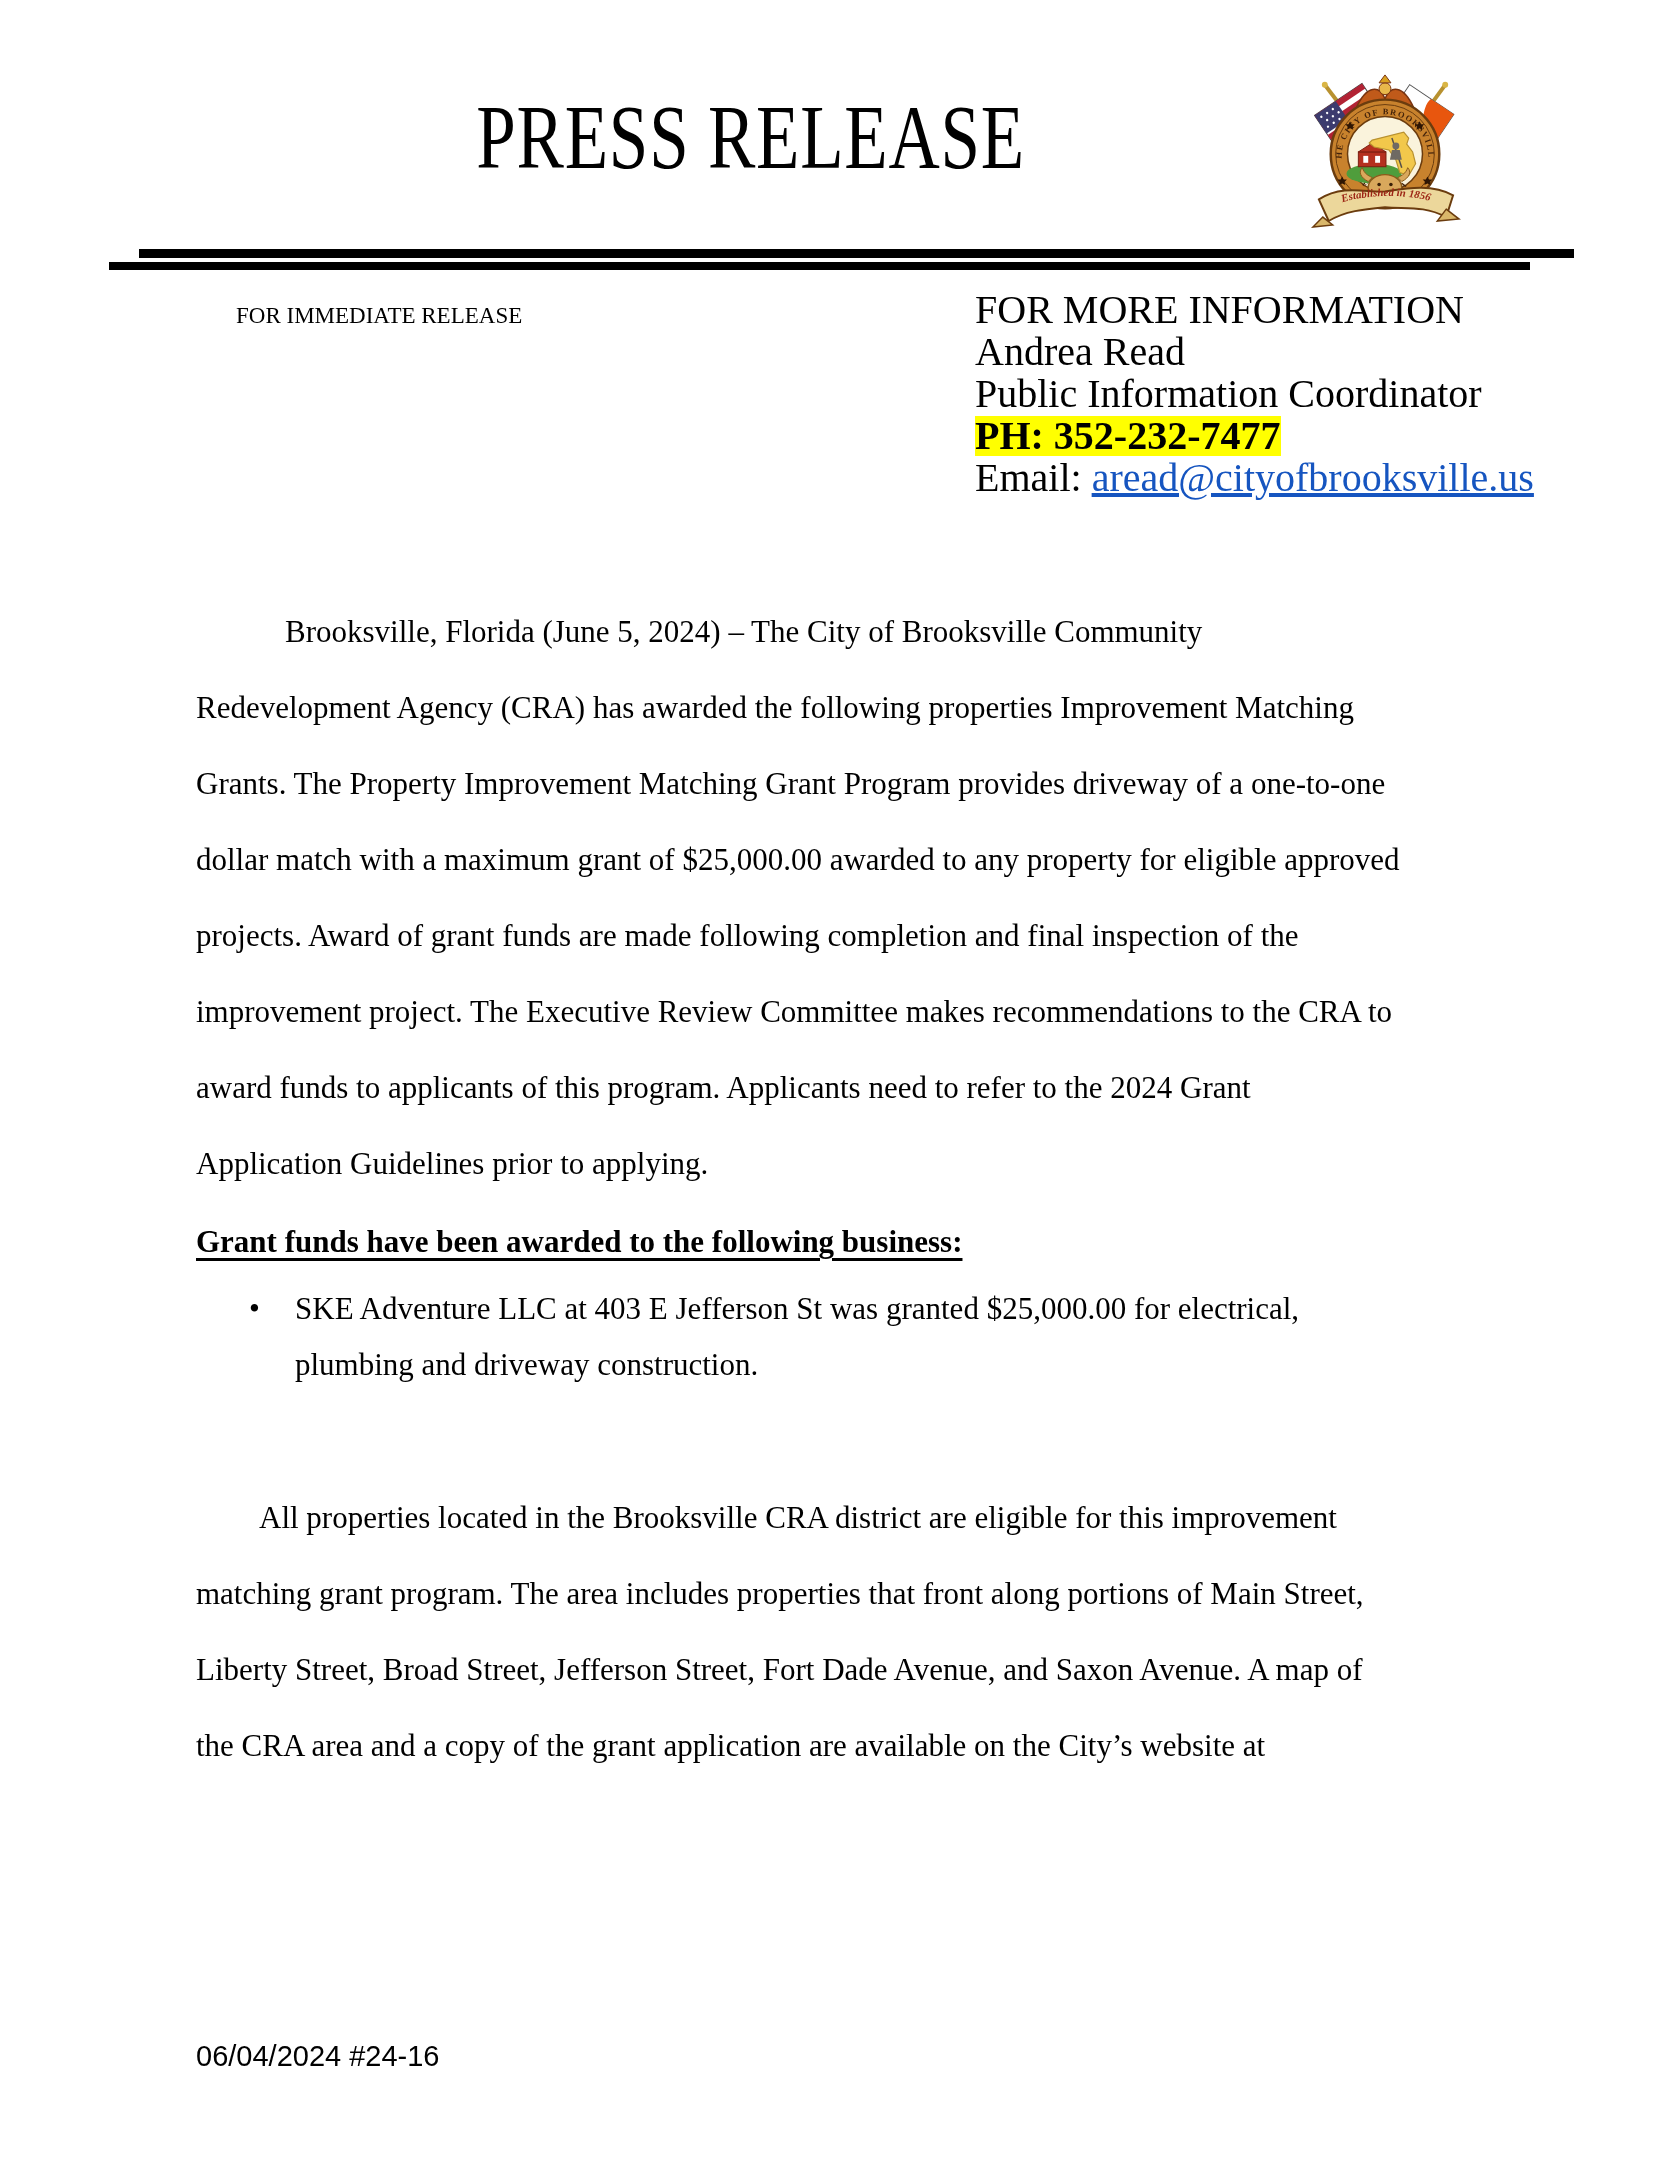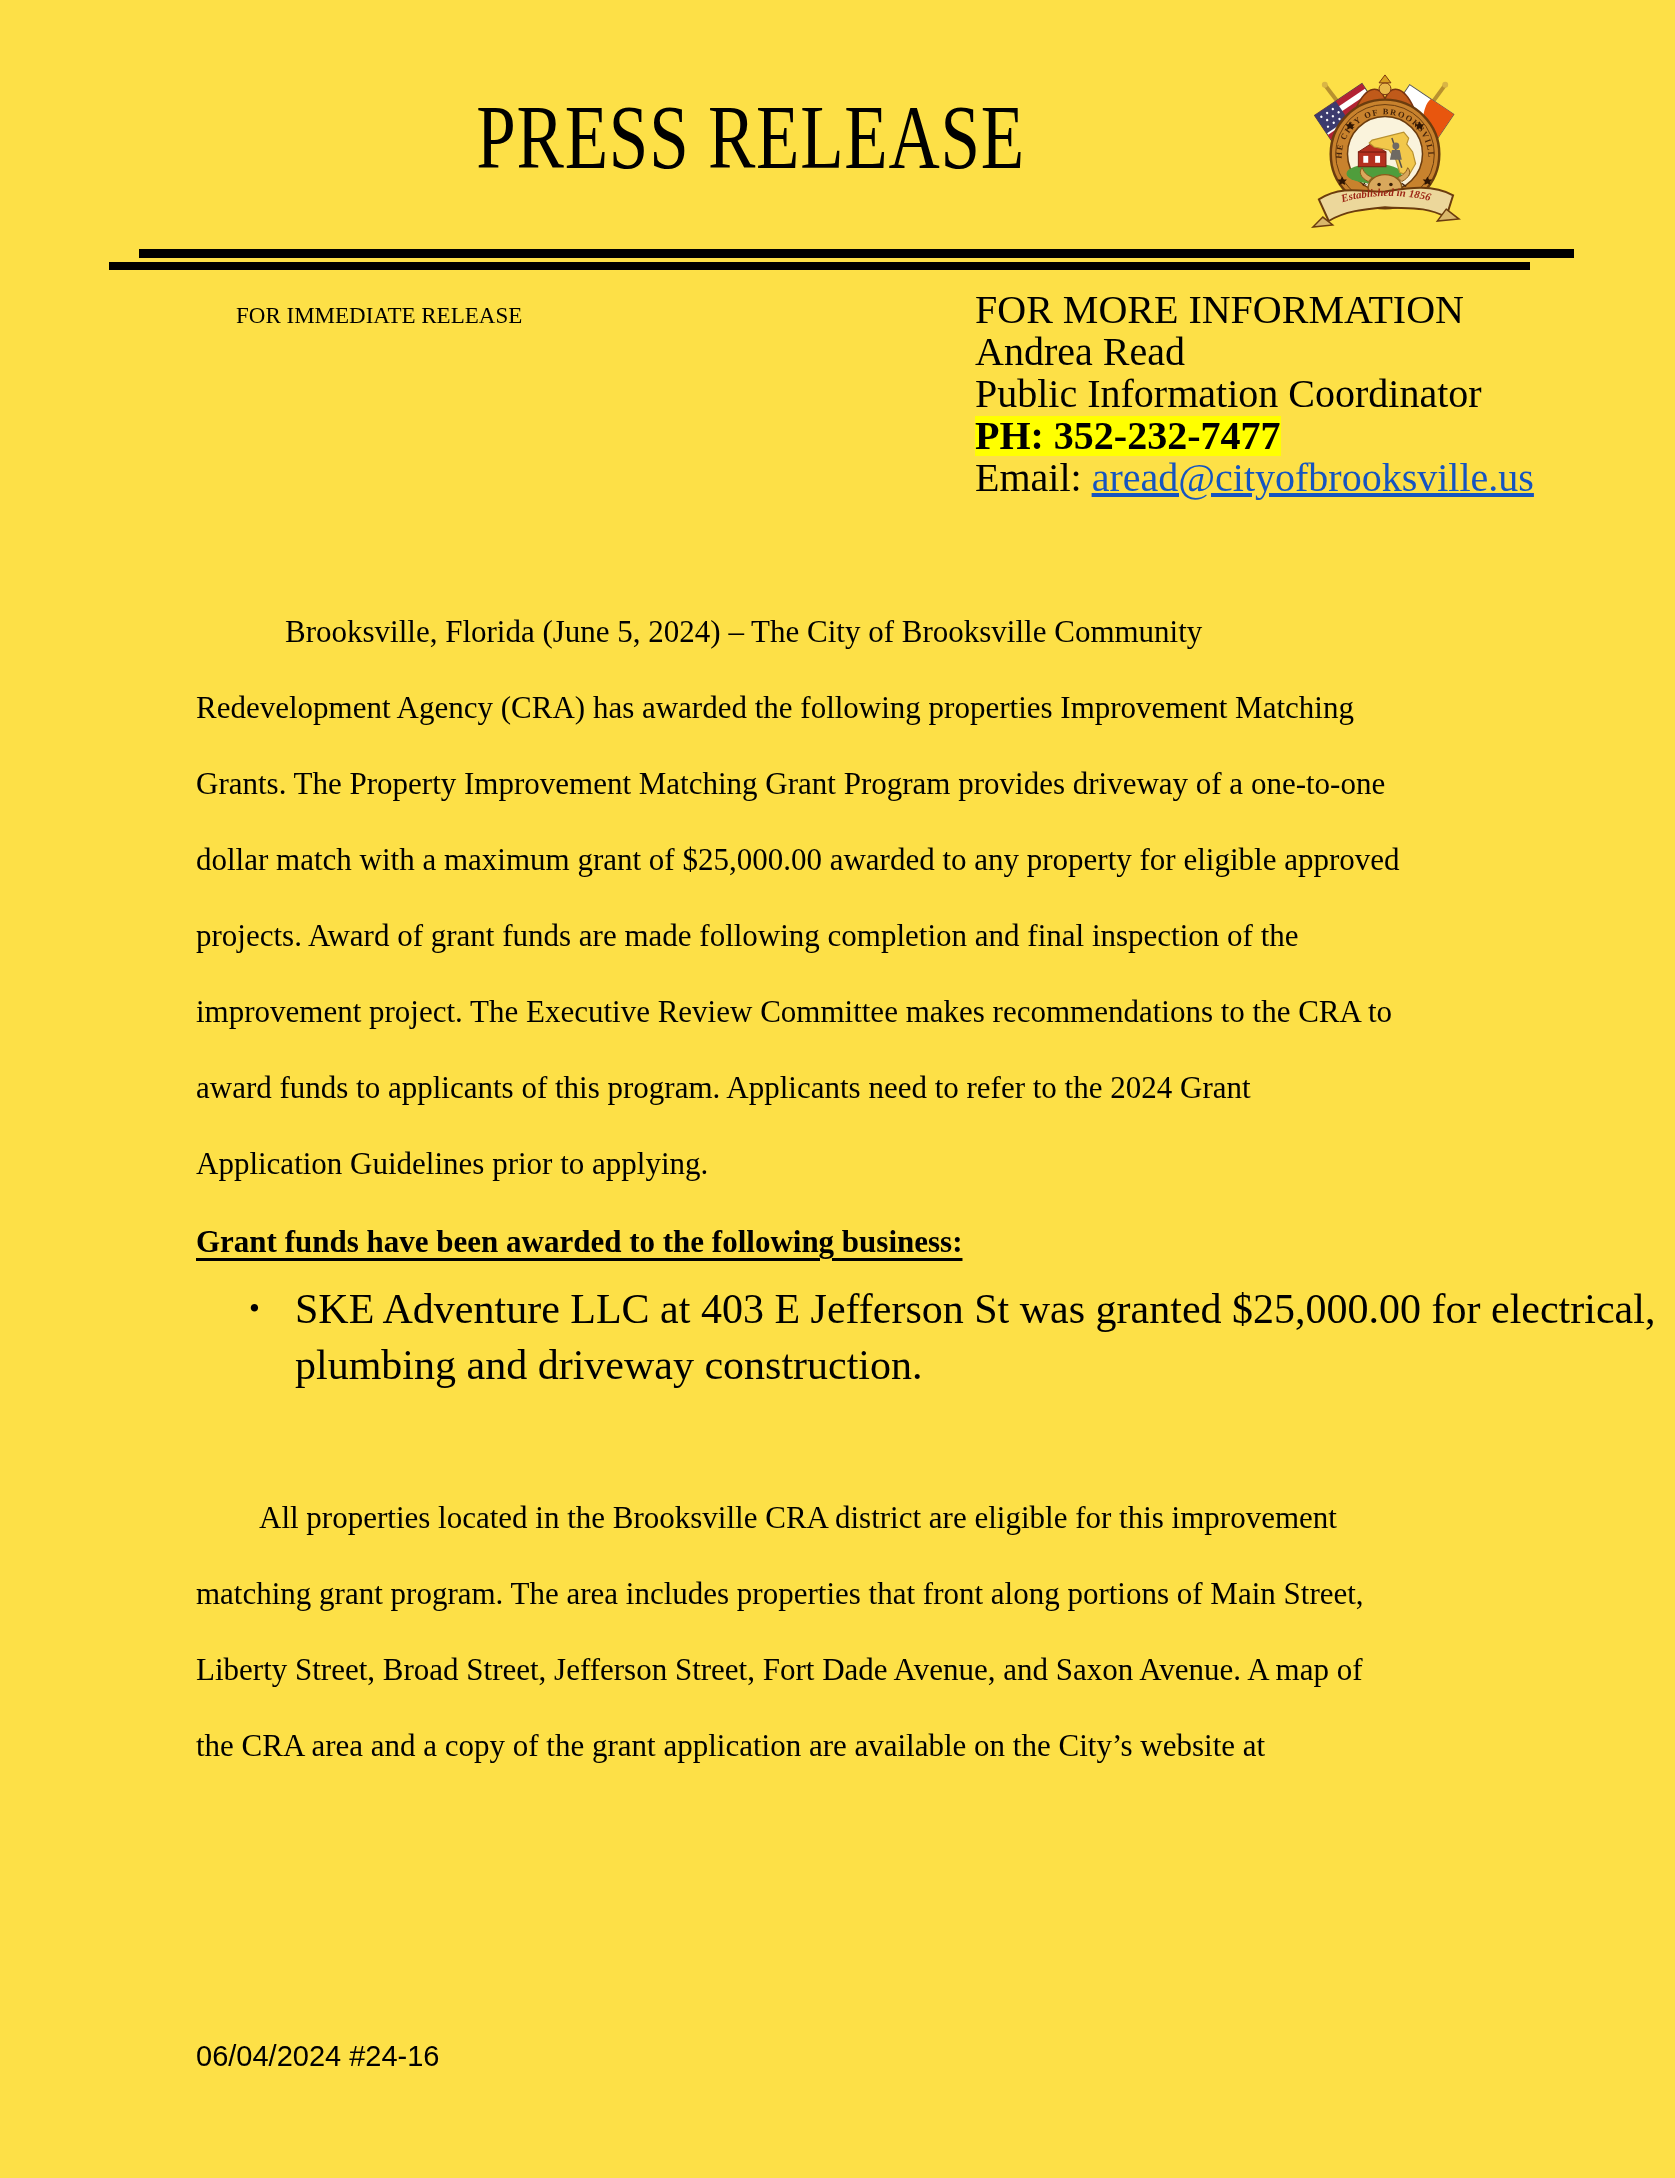--- a/index.html
+++ b/index.html
@@ -1,19 +1,19 @@
 <!DOCTYPE html>
 <html><head>
 <meta charset="utf-8">
 <style>
   html,body{margin:0;padding:0;background:#e9e9e9;}
   .page{
     position:relative;
     width:1675px;height:2178px;
-    background:#fde047;
+    background:#ffffff;
     margin:0 auto;
     font-family:"Liberation Serif","DejaVu Serif",serif;
     color:#000;
     overflow:hidden;
   }
   
   .title-wrap{
     position:absolute;top:83px;left:0;width:1501px;
     text-align:center;line-height:109px;
   }
@@ -64,21 +64,21 @@
     text-decoration:underline;text-decoration-thickness:3px;text-underline-offset:6px;
     white-space:nowrap;
   }
   .bullet-item{
     position:absolute;left:249px;top:1281px;
     display:flex;align-items:flex-start;
   }
   .bullet-marker{
     width:46px;font-size:31px;line-height:56px;
   }
-  .bullet-text .b-line{height:56px;line-height:56px;white-space:nowrap;font-size:42px;}
+  .bullet-text .b-line{height:56px;line-height:56px;white-space:nowrap;font-size:31px;}
   
   .doc-footer{
     position:absolute;left:196px;top:2035px;
     font-family:"Liberation Sans","DejaVu Sans",sans-serif;
     font-size:29px;line-height:42px;white-space:nowrap;
   }
 </style>
 </head>
 <body>
 

